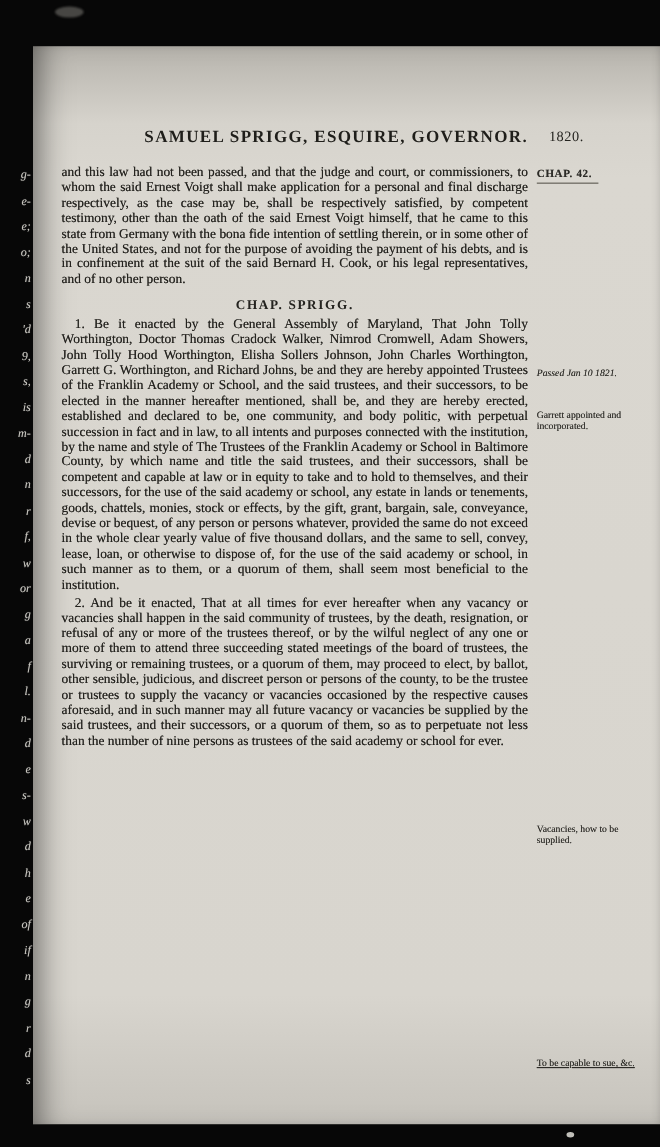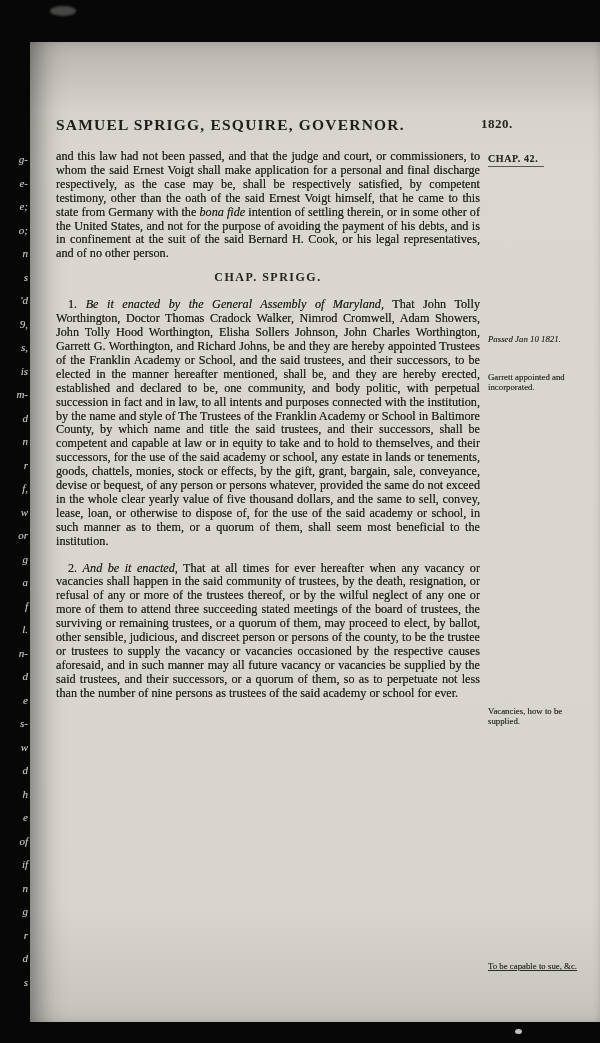--- a/index.html
+++ b/index.html
@@ -14,56 +14,56 @@
       linear-gradient(180deg,#b7b4ad 0px,#d6d3cc 70px,#dad7d0 120px,#d8d5ce 88%,#c6c3bc 100%);
     box-shadow: inset 22px 0 30px -18px rgba(0,0,0,.55), inset -4px 0 10px -6px rgba(0,0,0,.25);
     color:#24231f;
   }
   .text-area{
     position:relative;
     padding:74px 0 0 26px;
     width:424px;
   }
   .header-title{
-    display:block;text-align:left;
+    display:block;text-align:right;
     font-size:15.5px;font-weight:bold;letter-spacing:1.2px;
     color:#1f1e1a;
   }
   .header-year{
-    position:absolute;left:451px;top:74px;
-    font-size:13px;font-weight:bold;letter-spacing:.5px;
+    position:absolute;left:469px;top:74px;
+    font-size:13px;font-weight:normal;letter-spacing:.5px;
   }
   .par{
     margin:0;padding:0;
     font-size:12.2px;line-height:13.9px;
     text-align:justify;
     text-shadow:0 0 .5px rgba(40,38,34,.75);
   }
   .par.first{margin-top:16px;}
-  .par.section{text-indent:12px;margin-top:13px;}
+  .par.section{text-indent:12px;margin-top:3px;}
   .chap-heading{
     margin-top:9px;
     text-align:center;font-size:12px;letter-spacing:1.5px;font-weight:bold;
   }
   .act-title{
     margin:3px auto 2px auto;width:96%;
     text-align:center;font-size:11.2px;line-height:13px;
     text-shadow:0 0 .5px rgba(40,38,34,.7);
   }
   .margin-note{
     position:absolute;left:458px;width:104px;
     font-size:8.8px;line-height:10.3px;color:#2c2b27;
     text-shadow:0 0 .4px rgba(40,38,34,.6);
   }
   .margin-note.chap-num{
     font-size:10px;letter-spacing:.6px;font-weight:bold;
     border-bottom:1px solid #5a574f;padding-bottom:2px;width:56px;
   }
   .margin-note.passed{font-style:italic;}
-  .it{font-style:italic;}
+  .it{}
   .left-strip{
     position:absolute;left:2px;top:148px;width:26px;
     color:#c9c7c0;font-size:11px;line-height:23.5px;
     text-align:right;font-style:italic;
     text-shadow:0 0 1px rgba(255,255,255,.35);
   }
   .left-strip div{height:23.5px;}
   .smudge{
     position:absolute;left:50px;top:6px;width:26px;height:10px;border-radius:50%;
     background:rgba(150,148,142,.45);filter:blur(1px);
@@ -129,19 +129,19 @@
 
 
     <p class="par section"><span>1. </span><span class="it">Be it enacted by the General Assembly of Maryland,</span><span> That John Tolly Worthington, Doctor Thomas Cradock Walker, Nimrod Cromwell, Adam Showers, John Tolly Hood Worthington, Elisha Sollers Johnson, John Charles Worthington, Garrett G. Worthington, and Richard Johns, be and they are hereby appointed Trustees of the Franklin Academy or School, and the said trustees, and their successors, to be elected in the manner hereafter mentioned, shall be, and they are hereby erected, established and declared to be, one community, and body politic, with perpetual succession in fact and in law, to all intents and purposes connected with the institution, by the name and style of The Trustees of the Franklin Academy or School in Baltimore County, by which name and title the said trustees, and their successors, shall be competent and capable at law or in equity to take and to hold to themselves, and their successors, for the use of the said academy or school, any estate in lands or tenements, goods, chattels, monies, stock or effects, by the gift, grant, bargain, sale, conveyance, devise or bequest, of any person or persons whatever, provided the same do not exceed in the whole clear yearly value of five thousand dollars, and the same to sell, convey, lease, loan, or otherwise to dispose of, for the use of the said academy or school, in such manner as to them, or a quorum of them, shall seem most beneficial to the institution.</span></p>
 
     <p class="par section"><span>2. </span><span class="it">And be it enacted,</span><span> That at all times for ever hereafter when any vacancy or vacancies shall happen in the said community of trustees, by the death, resignation, or refusal of any or more of the trustees thereof, or by the wilful neglect of any one or more of them to attend three succeeding stated meetings of the board of trustees, the surviving or remaining trustees, or a quorum of them, may proceed to elect, by ballot, other sensible, judicious, and discreet person or persons of the county, to be the trustee or trustees to supply the vacancy or vacancies occasioned by the respective causes aforesaid, and in such manner may all future vacancy or vacancies be supplied by the said trustees, and their successors, or a quorum of them, so as to perpetuate not less than the number of nine persons as trustees of the said academy or school for ever.</span></p>
 
 
     <div class="margin-note chap-num" style="top:112px;">CHAP. 42.</div>
     <div class="margin-note passed" style="top:292px;">Passed Jan 10 1821.</div>
     <div class="margin-note" style="top:330px;">Garrett appointed and incorporated.</div>
-    <div class="margin-note" style="top:664px;">Vacancies, how to be supplied.</div>
+    <div class="margin-note" style="top:706px;">Vacancies, how to be supplied.</div>
     <div class="margin-note" style="top:919px;text-decoration:underline;">To be capable to sue, &amp;c.</div>
 
   </div>
 </div>
 
 <div class="speck"></div>
 
 </body></html>

